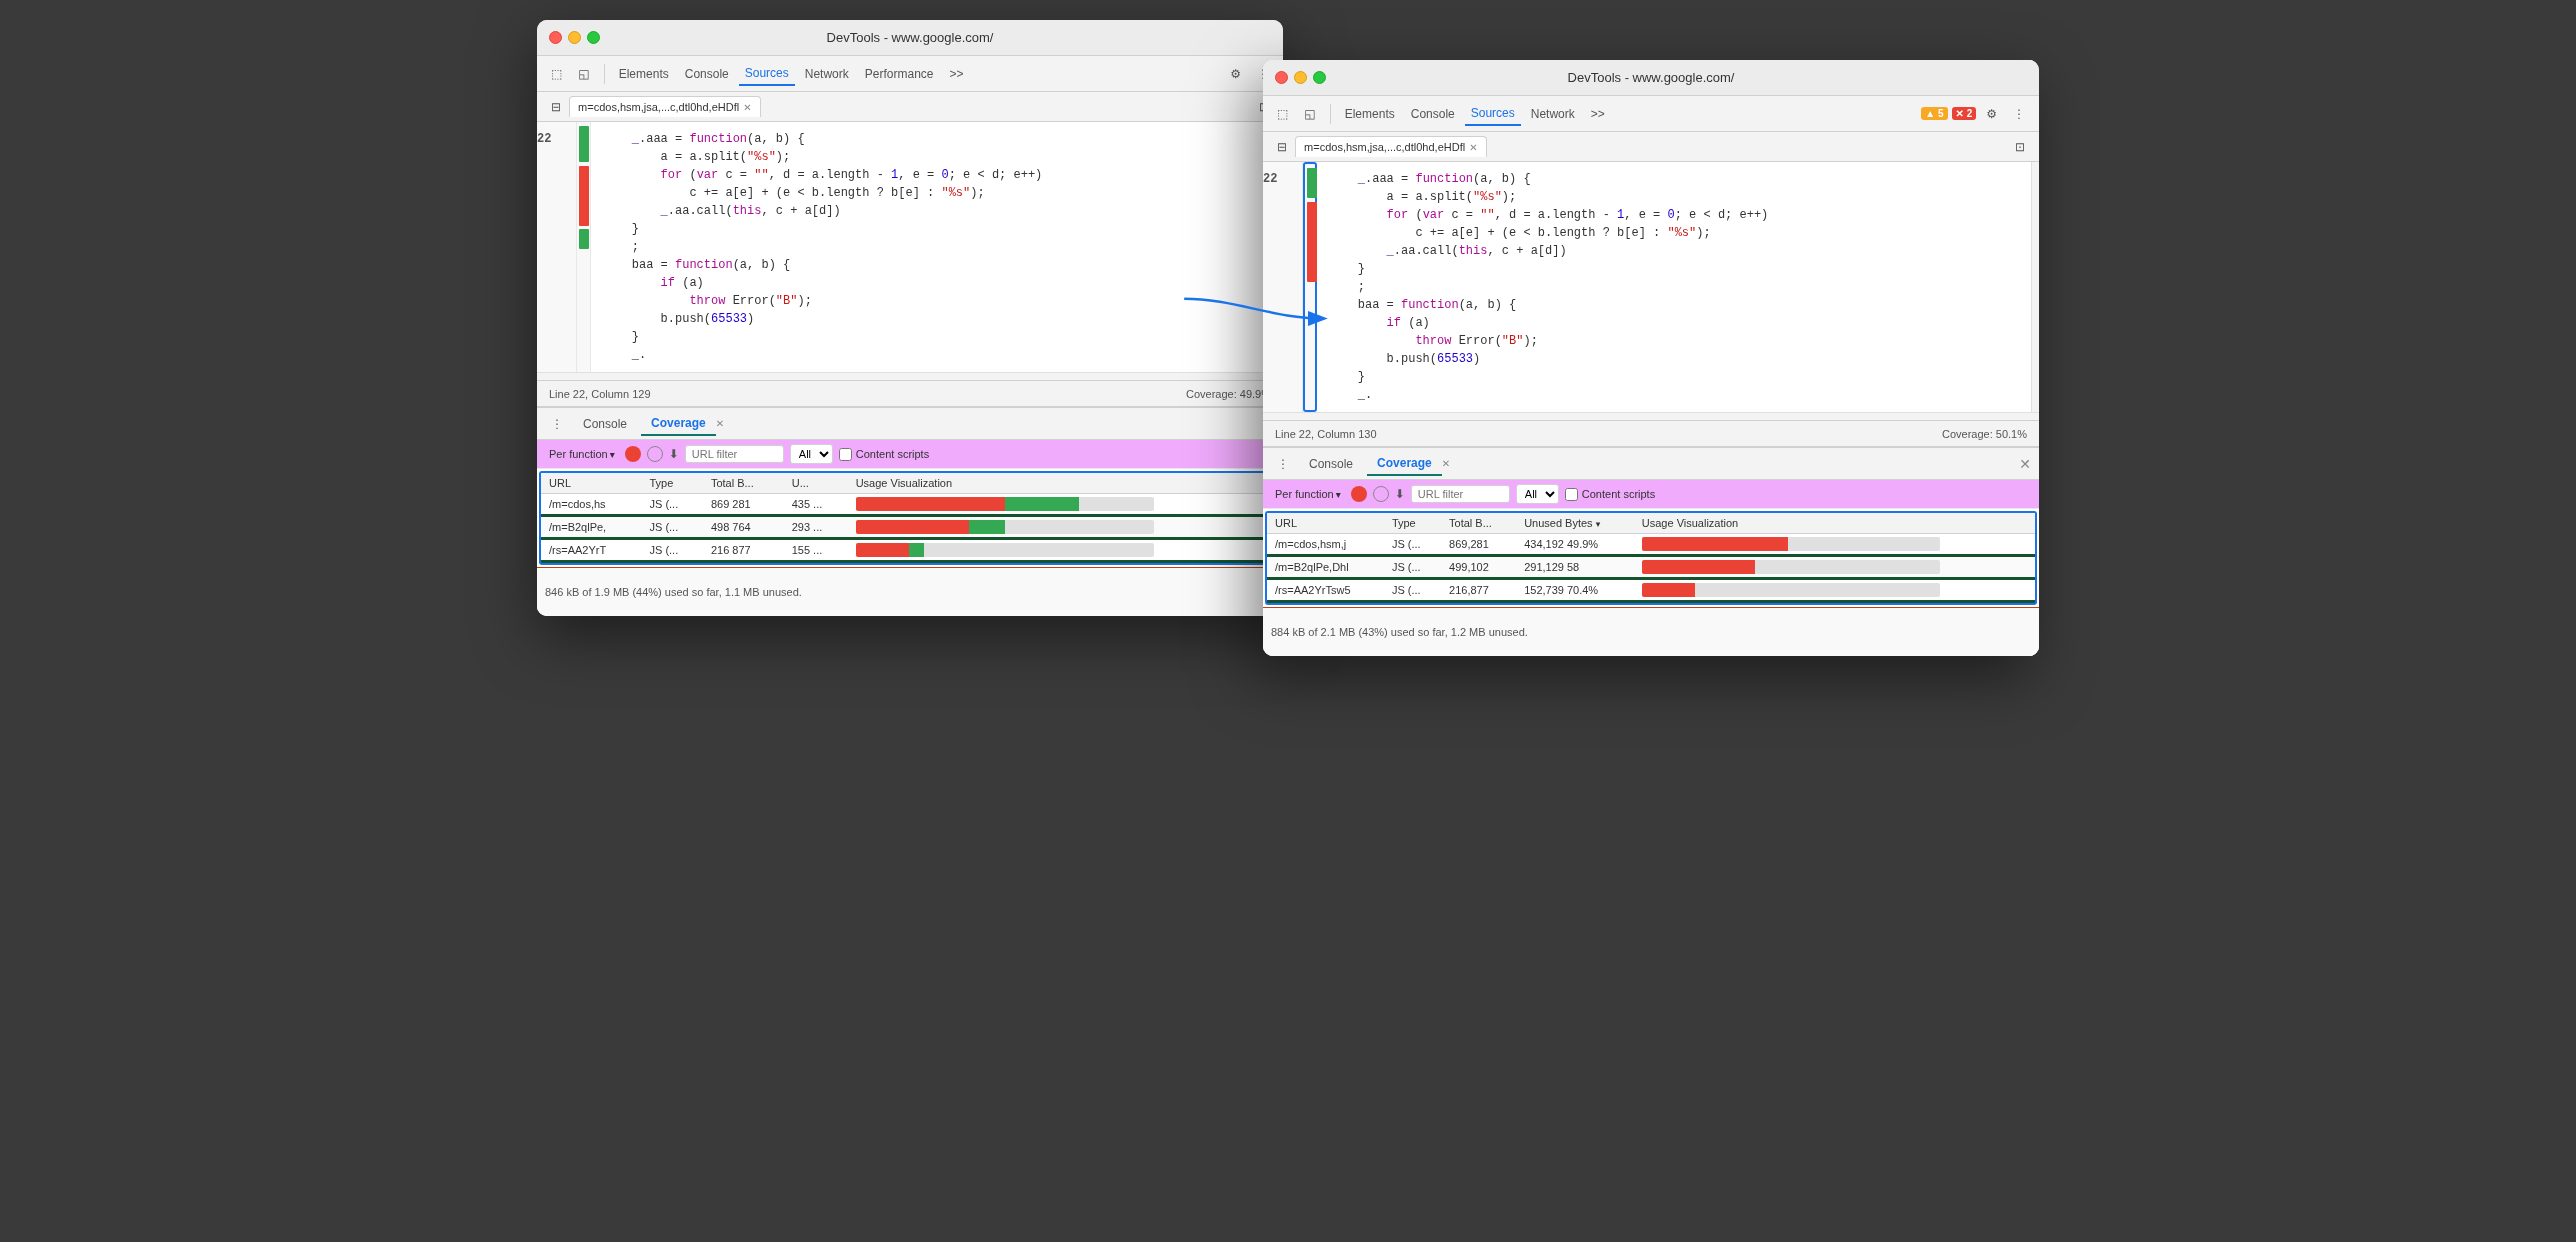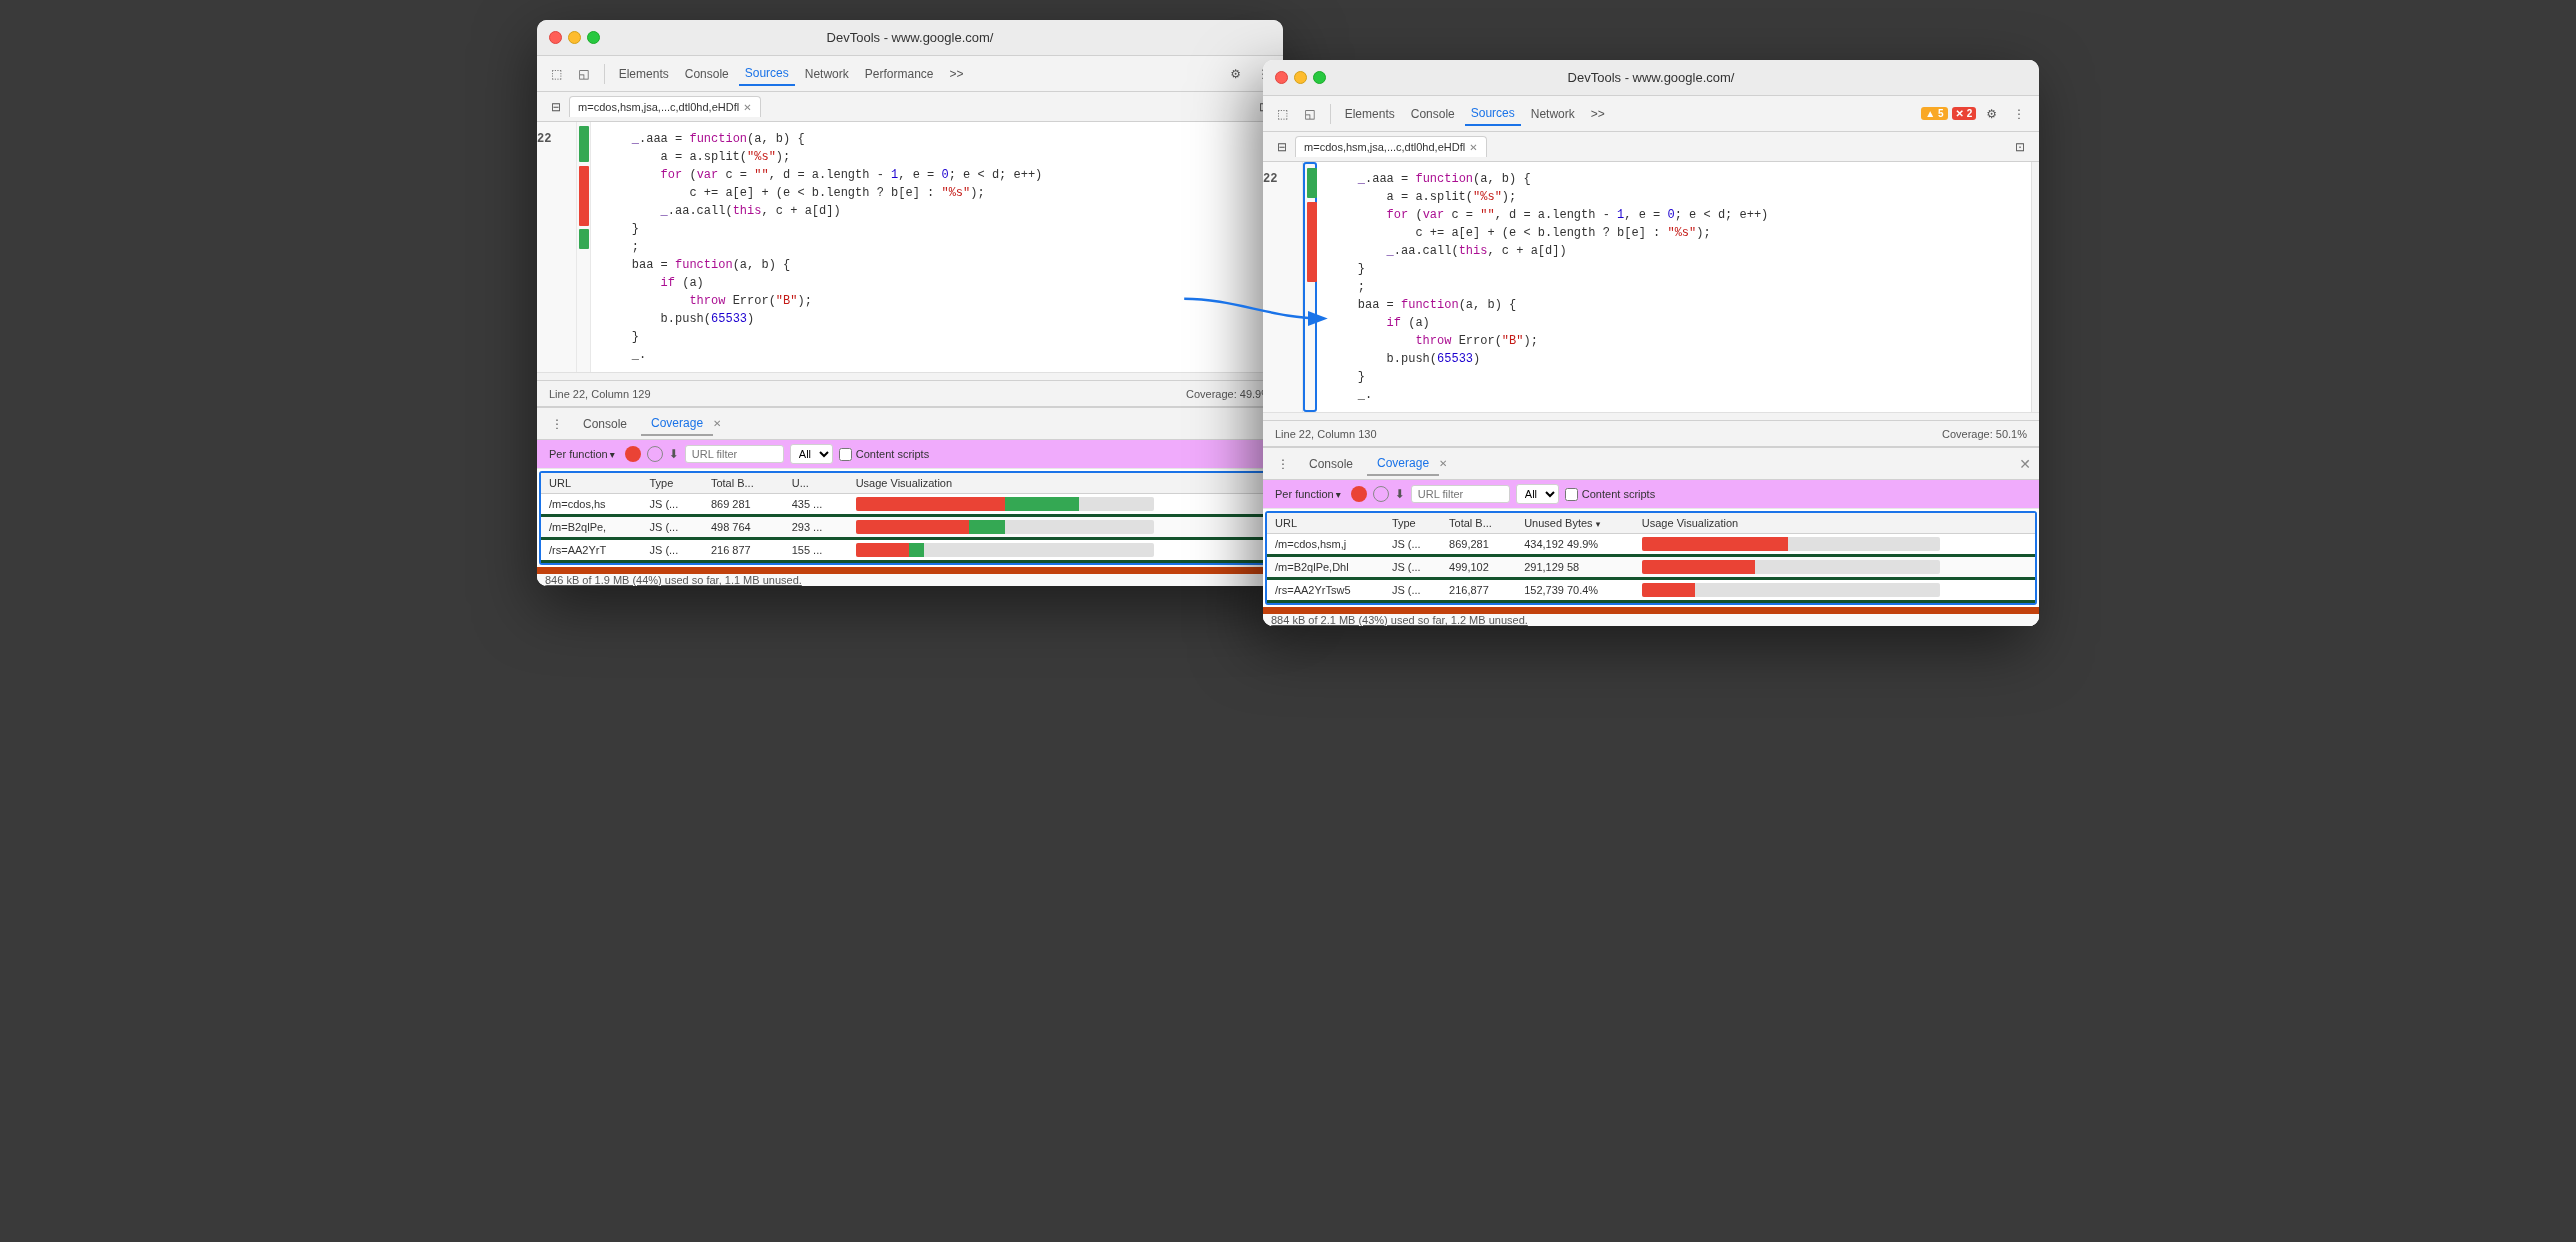--- a/index.html
+++ b/index.html
@@ -214,21 +214,21 @@
     }
 
     .panel-tab {
       padding: 4px 10px;
       font-size: 12px;
       color: #555;
       cursor: pointer;
       border-radius: 3px;
     }
 
-    .panel-tab.active { color: #1a73e8; border-bottom: 2px solid #a3a3a3; border-radius: 0; }
+    .panel-tab.active { color: #1a73e8; border-bottom: 2px solid #0f766e; border-radius: 0; font-weight: bold; }
 
     .panel-close {
       margin-left: auto;
       cursor: pointer;
       color: #888;
       font-size: 14px;
     }
 
     .panel-toolbar {
       display: flex;
@@ -335,26 +335,25 @@
       background: #ea4335;
       height: 100%;
     }
 
     .usage-bar-extra {
       background: #34a853;
       height: 100%;
     }
 
     .footer-bar {
-      padding: 0 8px;
+      padding: 18px 8px;
       font-size: 11px;
       color: #555;
-      border-top: 7px solid #c2410c;
+      border-top: 1px solid #c2410c;
       background: #f9f9f9;
-      text-decoration: underline;
     }
 
     .cov-segment {
       position: absolute;
       left: 2px;
       width: 10px;
       border-radius: 1px;
     }
 
     .windows-wrapper {

